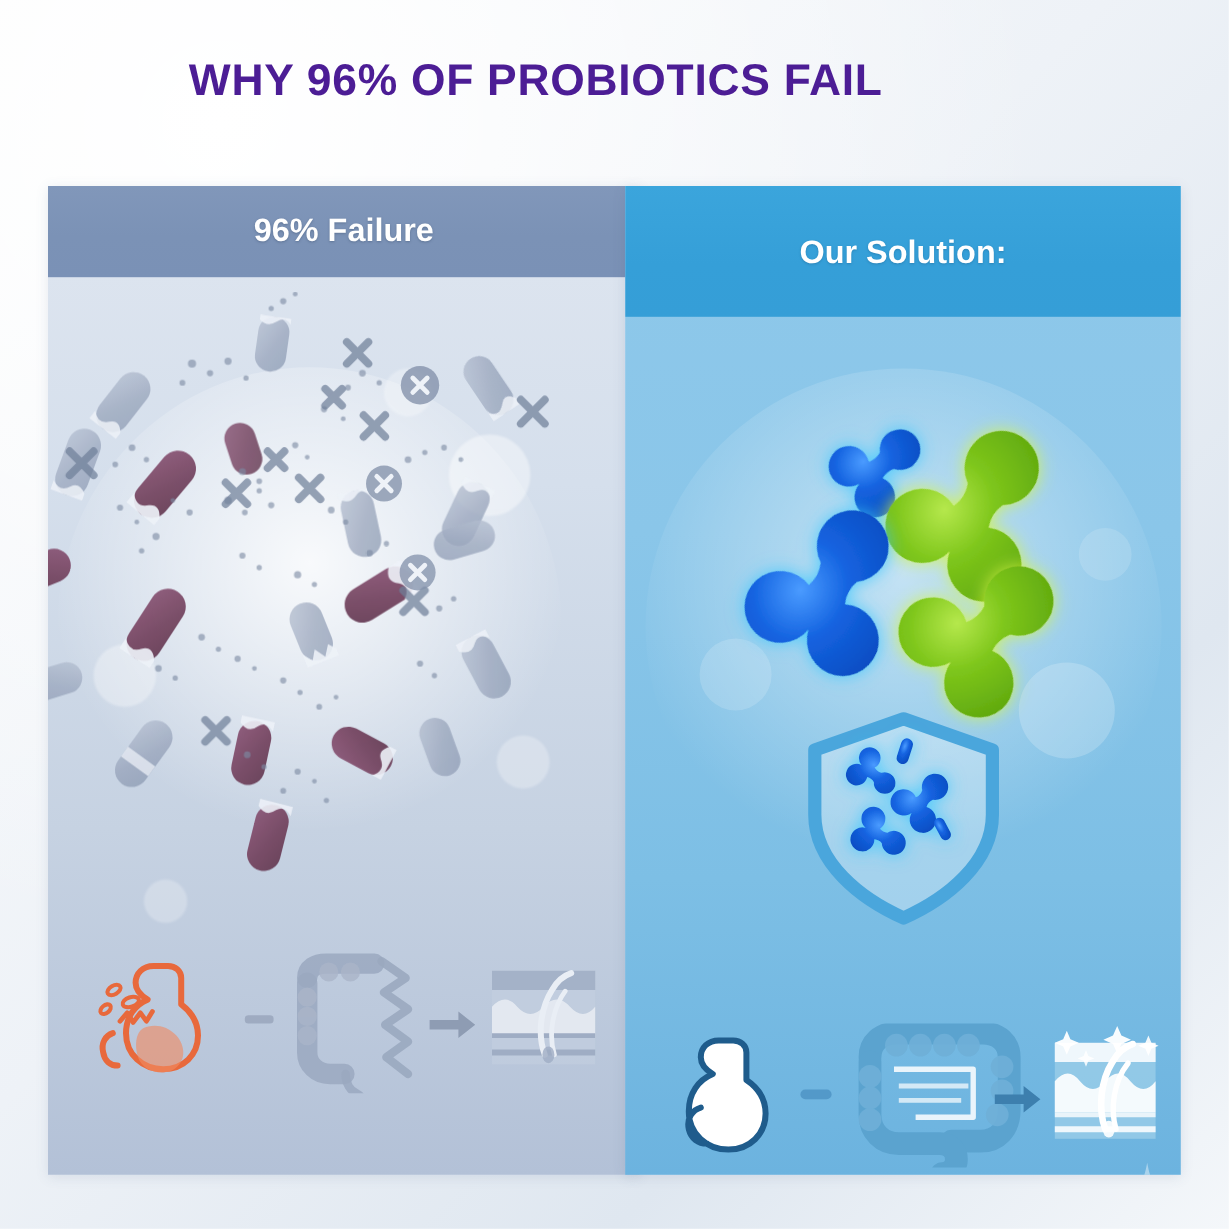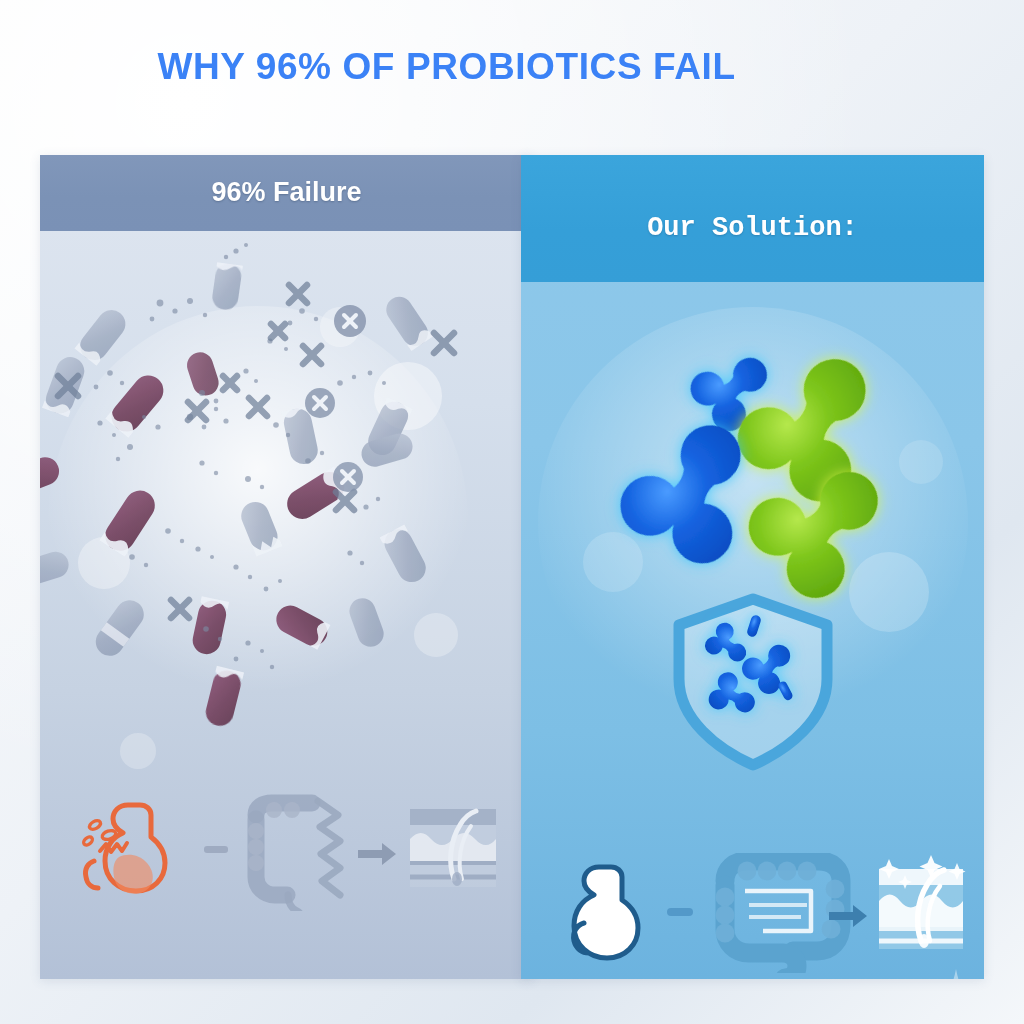--- a/index.html
+++ b/index.html
@@ -10,41 +10,41 @@
       radial-gradient(circle at 18% 10%, #ffffff 0%, rgba(255,255,255,0) 55%),
       linear-gradient(135deg,#fbfcfd 0%,#eef2f7 45%,#dfe7f0 75%,#f4f7fa 100%);
     position:relative;
   }
   .stage{position:absolute;inset:0;}
 
   
   .title{
     position:absolute;top:46px;left:0;width:893px;text-align:center;
     font-size:37px;font-weight:bold;letter-spacing:.6px;
-    color:#3b82f6;
+    color:#4c1d95;
     text-shadow:0 1px 0 rgba(255,255,255,.65);
   }
 
   
   .panel{position:absolute;top:155px;height:824px;overflow:hidden;
          box-shadow:0 2px 10px rgba(70,95,130,.13);}
   .panel-left{left:40px;width:493px;
     background:linear-gradient(180deg,#dfe6f0 0%,#d5dfec 30%,#c6d2e2 65%,#b3c1d7 100%);}
   .panel-right{left:521px;width:463px;
     background:linear-gradient(180deg,#8ec8ea 0%,#8ac6e9 35%,#7dbfe5 70%,#6cb3df 100%);}
 
   .phead{position:absolute;top:0;left:0;width:100%;
     display:flex;align-items:center;justify-content:center;text-align:center;
     color:#ffffff;font-weight:bold;line-height:1.18;}
   .phead-left{height:76px;font-size:27px;
     background:linear-gradient(180deg,#8197ba 0%,#7b92b6 55%,#7a91b6 100%);
     text-shadow:0 1px 2px rgba(40,60,90,.35);}
-  .phead-right{height:107px;font-size:27px;padding-top:20px;
+  .phead-right{height:107px;font-size:27px;padding-top:2px;
     background:linear-gradient(180deg,#3ba5dc 0%,#359fd8 60%,#359ed7 100%);
-    text-shadow:0 1px 2px rgba(20,70,110,.3);font-family:Liberation Mono, monospace;}
+    text-shadow:0 1px 2px rgba(20,70,110,.3);}
 
   .panel-body{position:absolute;left:0;width:100%;}
   .body-left{top:76px;height:748px;}
   .body-right{top:107px;height:717px;}
 
   .organ-row{position:absolute;width:100%;left:0;top:715px;height:120px;}
 
   
   .sparkle{position:absolute;pointer-events:none;}
 </style>

